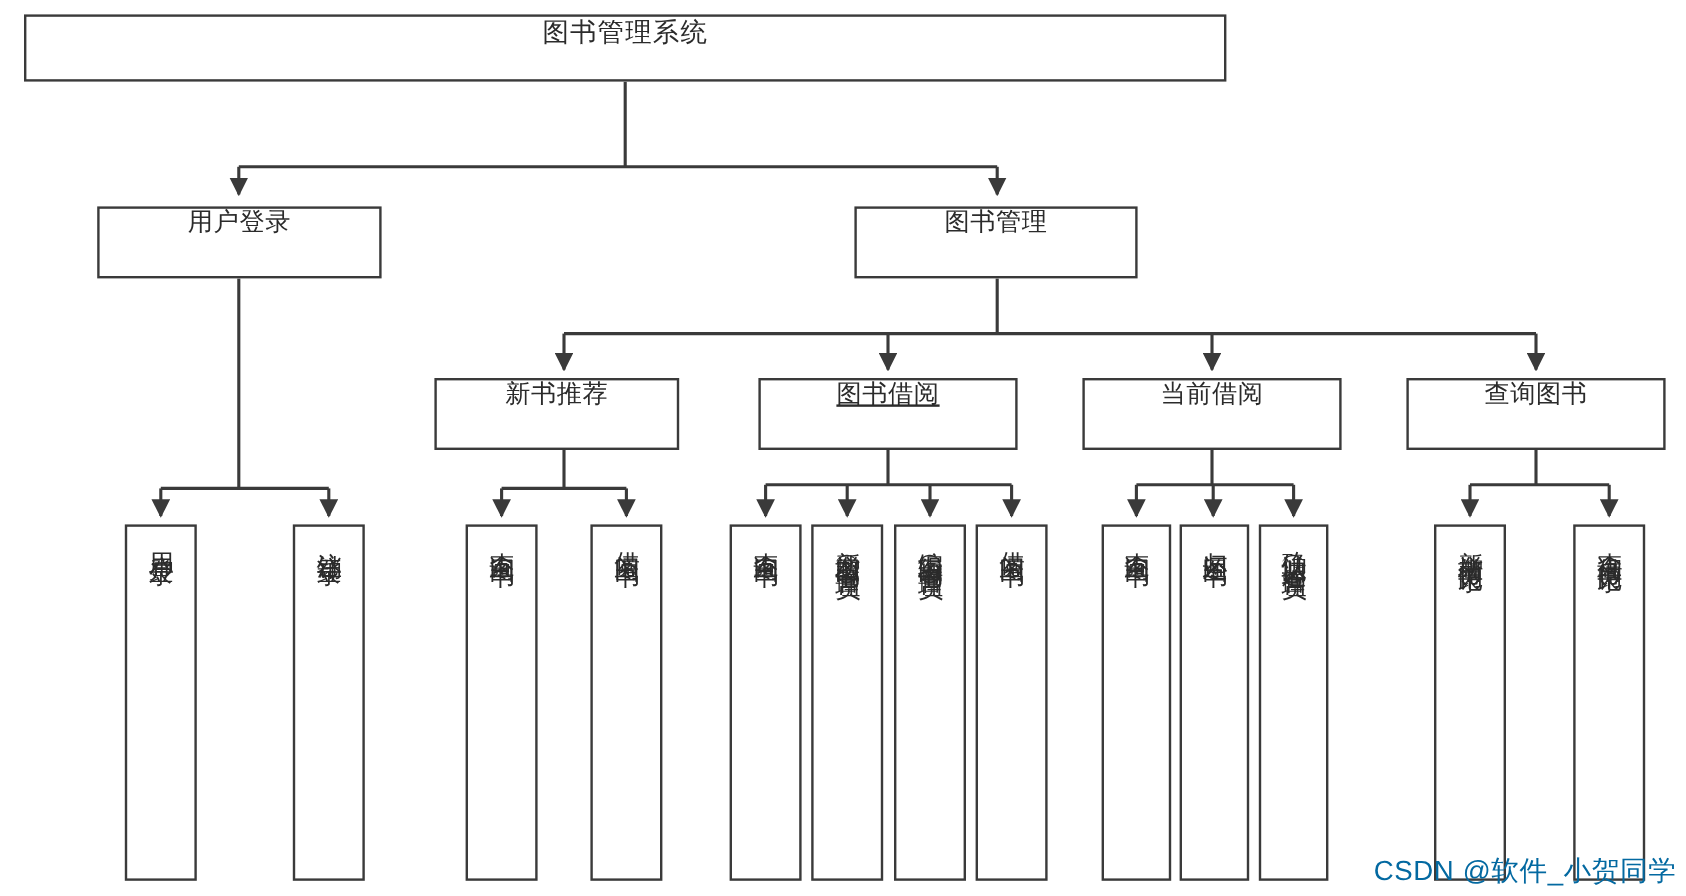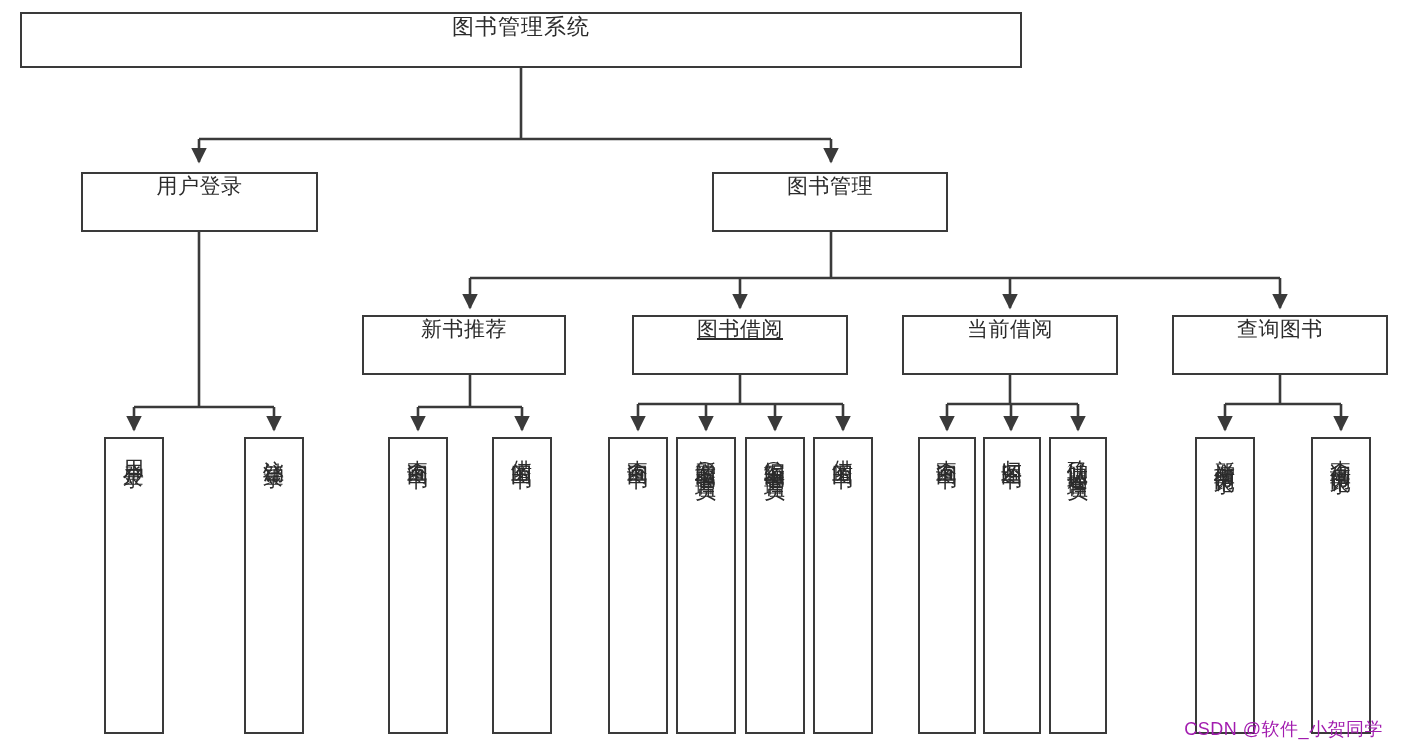--- a/index.html
+++ b/index.html
@@ -57,24 +57,24 @@
   .node.leaf .lbl {
     writing-mode: vertical-rl;
     text-orientation: upright;
     font-size: 21px;
     letter-spacing: 3px;
     line-height: 1;
     white-space: pre;
   }
   .watermark {
     position: absolute;
-    right: 22px;
+    right: 8px;
     bottom: 6px;
-    font-size: 18px;
-    color: #a21caf;
+    font-size: 23px;
+    color: #0369a1;
     letter-spacing: 0.5px;
     z-index: 5;
     white-space: nowrap;
   }
 </style>
 </head>
 <body>
 
 <div id="canvas">
 

